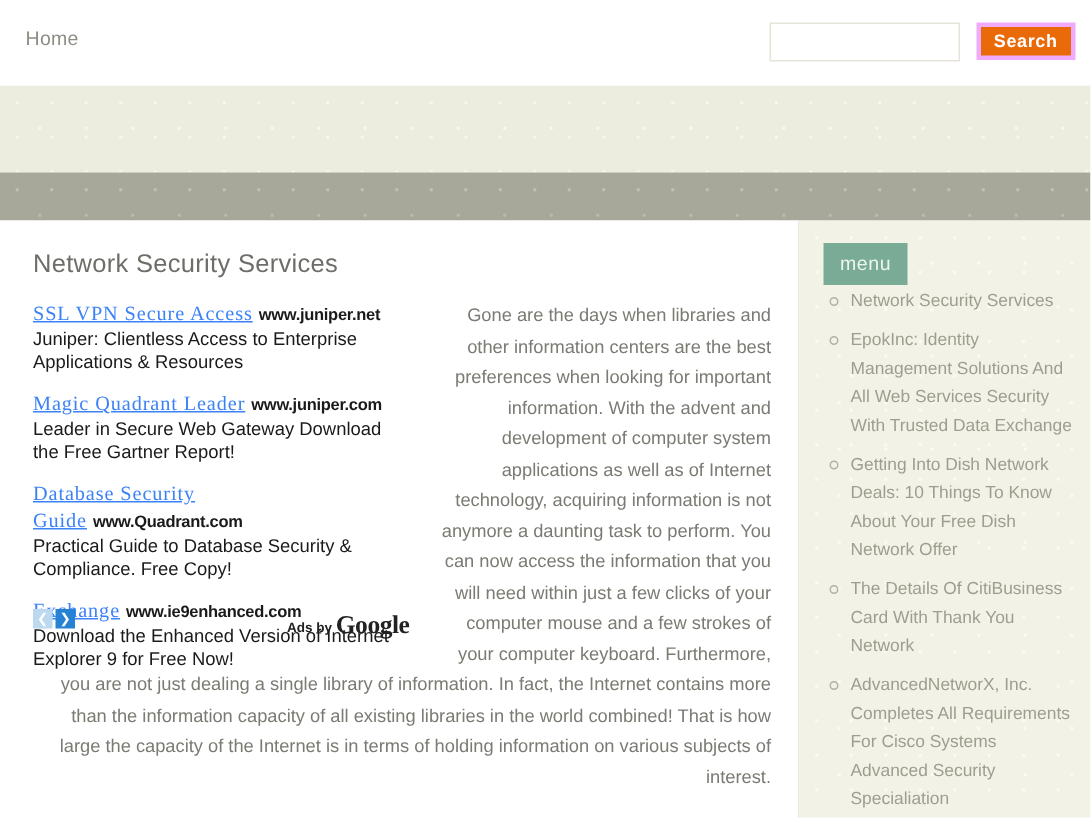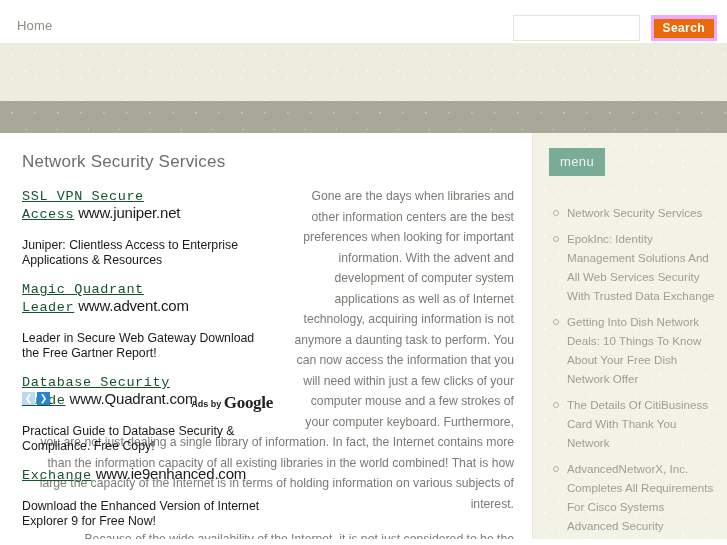--- a/index.html
+++ b/index.html
@@ -11,21 +11,21 @@
     height: 545px;
     overflow: hidden;
     background: #ffffff;
     font-family: "Liberation Sans", sans-serif;
     -webkit-font-smoothing: antialiased;
   }
 
   
   .topbar {
     position: relative;
-    height: 43px;
+    height: 57px;
     background: #ffffff;
   }
   .nav-home {
     position: absolute;
     left: 17px;
     top: 18px;
     font-size: 13px;
     color: #8d8d84;
     text-decoration: none;
     letter-spacing: .2px;
@@ -113,37 +113,37 @@
   .adblock {
     float: left;
     width: 251px;
     margin: 0 14px 6px 0;
     position: relative;
     height: 222px;
   }
   .ad-item { margin-bottom: 11px; }
   .ad-title {
     font-size: 13.5px;
-    color: #14532d;
+    color: #3b82f6;
     text-decoration: underline;
     letter-spacing: .6px;
-    font-family: Liberation Mono, monospace;
+    font-family: Liberation Serif, serif;
   }
   .ad-url {
-    font-size: 15px;
+    font-size: 11px;
     color: #1a1a1a;
-    font-weight: normal;
+    font-weight: bold;
     margin-left: 4px;
     letter-spacing: -.2px;
   }
   .ad-desc {
     font-size: 12.3px;
     color: #1a1a1a;
     line-height: 15px;
-    margin-top: 16px;
+    margin-top: 1px;
   }
   .ad-footer {
     position: absolute;
     left: 0;
     right: 0;
     bottom: 0;
     height: 16px;
   }
   .ad-arrows {
     position: absolute;
@@ -202,21 +202,21 @@
     background-position: 0 0, 11px 13px;
     overflow: hidden;
   }
   .menu-badge {
     display: inline-block;
     background: #7aab97;
     color: #eef5f0;
     font-size: 13px;
     padding: 6px 11px 7px 11px;
     letter-spacing: .4px;
-    margin: 3px 0 27px 4px;
+    margin: 3px 0 1px 4px;
   }
   .menu-list {
     list-style: none;
     margin: 0;
     padding: 0 0 0 6px;
   }
   .menu-list li {
     position: relative;
     padding: 0 0 0 16px;
     margin-bottom: 7px;
@@ -264,21 +264,21 @@
     <h1 class="page-title">Network Security Services</h1>
 
     <div class="adblock">
 
       <div class="ad-item">
         <a class="ad-title" href="#">SSL VPN Secure Access</a><span class="ad-url">www.juniper.net</span>
         <div class="ad-desc">Juniper: Clientless Access to Enterprise Applications &amp; Resources</div>
       </div>
 
       <div class="ad-item">
-        <a class="ad-title" href="#">Magic Quadrant Leader</a><span class="ad-url">www.advent.com</span>
+        <a class="ad-title" href="#">Magic Quadrant Leader</a><span class="ad-url">www.juniper.com</span>
         <div class="ad-desc">Leader in Secure Web Gateway Download the Free Gartner Report!</div>
       </div>
 
       <div class="ad-item">
         <a class="ad-title" href="#">Database Security Guide</a><span class="ad-url">www.Quadrant.com</span>
         <div class="ad-desc">Practical Guide to Database Security &amp; Compliance. Free Copy!</div>
       </div>
 
       <div class="ad-item">
         <a class="ad-title" href="#">Exchange</a><span class="ad-url">www.ie9enhanced.com</span>

